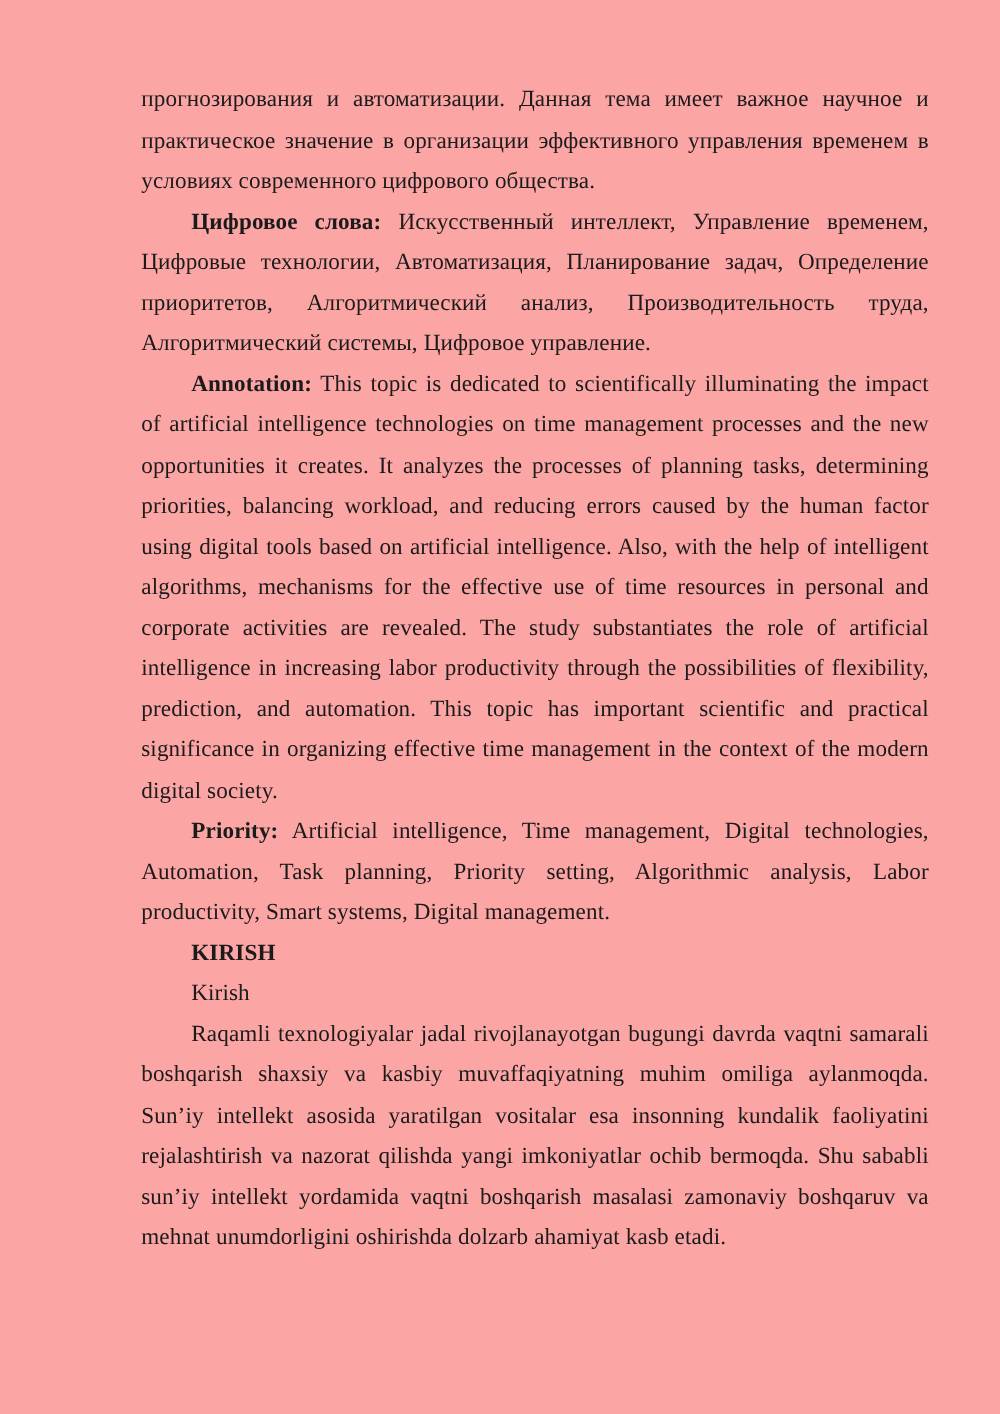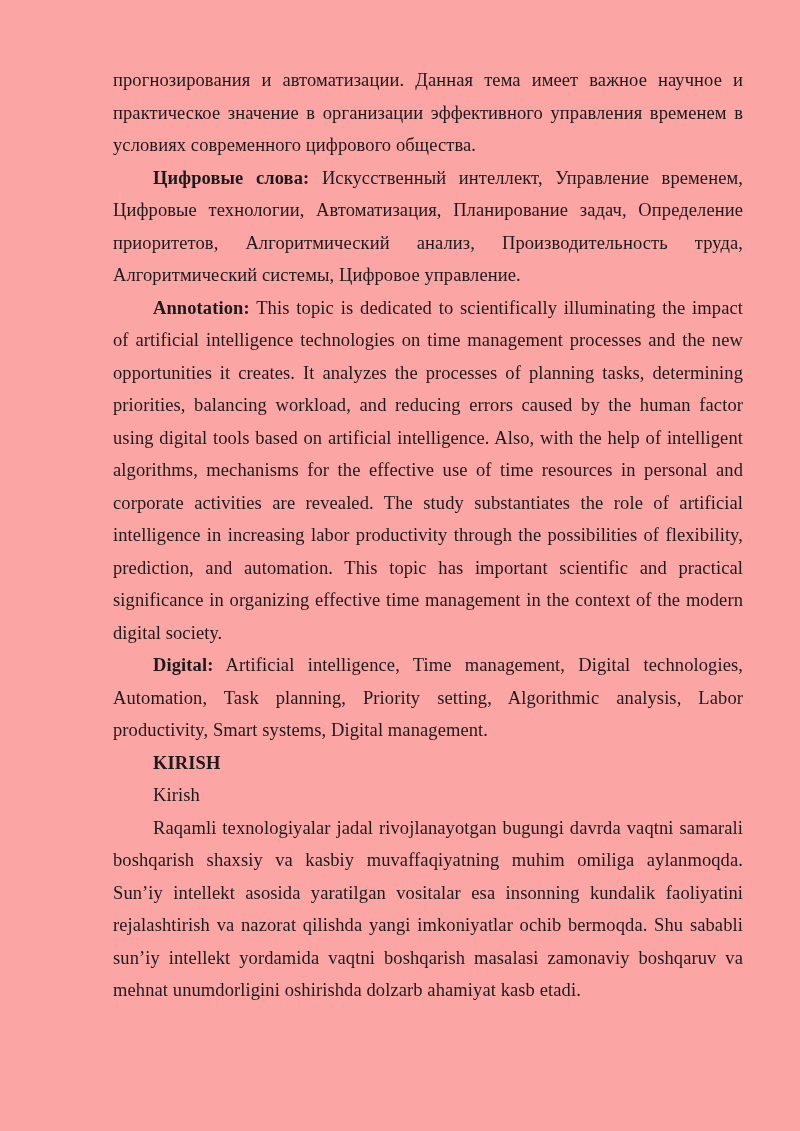--- a/index.html
+++ b/index.html
@@ -41,20 +41,20 @@
   .para b {
     font-weight: bold;
   }
 </style>
 </head>
 <body>
 
 <div class="page" style="background: #fca5a5;">
   <div class="textblock" style="color: rgb(27, 27, 27);">
       <p class="para no-indent"><span>прогнозирования и автоматизации. Данная тема имеет важное научное и практическое значение в организации эффективного управления временем в условиях современного цифрового общества.</span></p>
-      <p class="para"><b>Цифровые слова:</b><span> Искусственный интеллект, Управление временем, Цифровые технологии, Автоматизация, Планирование задач, Определение приоритетов, Алгоритмический анализ, Производительность труда, Алгоритмический системы, Цифровое управление.</span></p>
+      <p class="para"><b>Цифровое слова:</b><span> Искусственный интеллект, Управление временем, Цифровые технологии, Автоматизация, Планирование задач, Определение приоритетов, Алгоритмический анализ, Производительность труда, Алгоритмический системы, Цифровое управление.</span></p>
       <p class="para"><b>Annotation:</b><span> This topic is dedicated to scientifically illuminating the impact of artificial intelligence technologies on time management processes and the new opportunities it creates. It analyzes the processes of planning tasks, determining priorities, balancing workload, and reducing errors caused by the human factor using digital tools based on artificial intelligence. Also, with the help of intelligent algorithms, mechanisms for the effective use of time resources in personal and corporate activities are revealed. The study substantiates the role of artificial intelligence in increasing labor productivity through the possibilities of flexibility, prediction, and automation. This topic has important scientific and practical significance in organizing effective time management in the context of the modern digital society.</span></p>
-      <p class="para"><b>Digital:</b><span> Artificial intelligence, Time management, Digital technologies, Automation, Task planning, Priority setting, Algorithmic analysis, Labor productivity, Smart systems, Digital management.</span></p>
+      <p class="para"><b>Priority:</b><span> Artificial intelligence, Time management, Digital technologies, Automation, Task planning, Priority setting, Algorithmic analysis, Labor productivity, Smart systems, Digital management.</span></p>
       <p class="para"><b>KIRISH</b></p>
       <p class="para"><span>Kirish</span></p>
       <p class="para"><span>Raqamli texnologiyalar jadal rivojlanayotgan bugungi davrda vaqtni samarali boshqarish shaxsiy va kasbiy muvaffaqiyatning muhim omiliga aylanmoqda. Sun’iy intellekt asosida yaratilgan vositalar esa insonning kundalik faoliyatini rejalashtirish va nazorat qilishda yangi imkoniyatlar ochib bermoqda. Shu sababli sun’iy intellekt yordamida vaqtni boshqarish masalasi zamonaviy boshqaruv va mehnat unumdorligini oshirishda dolzarb ahamiyat kasb etadi.</span></p>
     </div>
 </div>
 
 </body></html>

